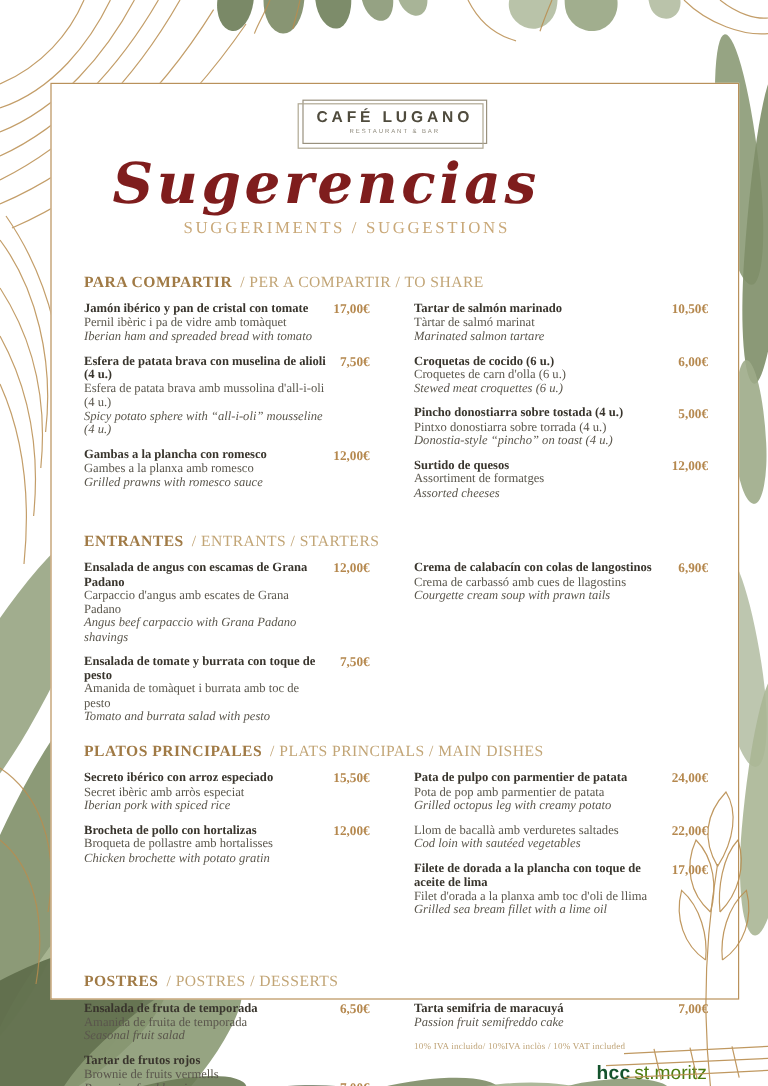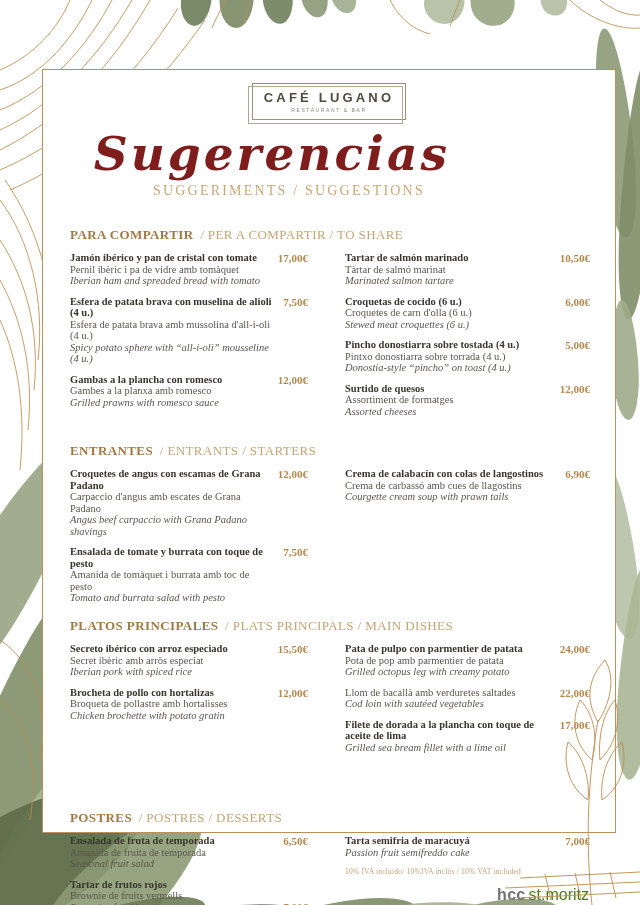--- a/index.html
+++ b/index.html
@@ -53,21 +53,21 @@
   .item{display:flex;justify-content:space-between;margin-bottom:9px}
   .itx{flex:1;padding-right:10px}
   .item-name{font-weight:bold;color:#39352d;font-size:10.5px;line-height:11.5px}
   .item-cat{color:#5a564c;font-size:10.5px;line-height:11.5px}
   .item-eng{color:#5a564c;font-style:italic;font-size:10.5px;line-height:11.5px}
   .price{color:#b5884e;font-size:11px;font-weight:bold;white-space:nowrap;flex:none}
   .price-bottom{align-items:flex-end}
   .vat{font-size:7.5px;color:#bfa478;margin-top:8px;letter-spacing:.2px}
   
   .hcc{position:absolute;right:26px;top:816px;z-index:2;text-align:center;font-family:"Liberation Sans",sans-serif;font-size:16px;line-height:17px}
-  .hcc .b{font-weight:bold;color:#737373;letter-spacing:.3px}
+  .hcc .b{font-weight:bold;color:#14532d;letter-spacing:.3px}
   .hcc .r{color:#4d7c0f;margin-left:3px}
   .hcc .dots{font-size:8px;letter-spacing:4px;color:#a9814b;margin-top:1px}
 </style>
 </head>
 <body>
 
 <div class="leaf" style="left:182px;top:-36px;width:30px;height:62px;background:#6c7c57;transform:rotate(8deg)"></div>
 <div class="leaf" style="left:220px;top:-44px;width:34px;height:72px;background:#7b8a64;transform:rotate(3deg)"></div>
 <div class="leaf" style="left:262px;top:-40px;width:30px;height:64px;background:#6f7f5a;transform:rotate(-6deg)"></div>
 <div class="leaf" style="left:300px;top:-34px;width:26px;height:52px;background:#8a9876;transform:rotate(-14deg)"></div>
@@ -199,21 +199,21 @@
 
   <section class="sec" style="top:373px">
     <div class="sec-h">
       <span class="sh-main">ENTRANTES</span>
       <span class="sh-rest">/ ENTRANTS / STARTERS</span>
     </div>
     <div class="cols">
       <div class="col-l">
         <div class="item">
           <div class="itx">
-            <div class="item-name">Croquetes de angus con escamas de Grana Padano</div>
+            <div class="item-name">Ensalada de angus con escamas de Grana Padano</div>
             <div class="item-cat">Carpaccio d'angus amb escates de Grana Padano</div>
             <div class="item-eng">Angus beef carpaccio with Grana Padano shavings</div>
           </div>
           <div class="price">12,00€</div>
         </div>
         <div class="item">
           <div class="itx">
             <div class="item-name">Ensalada de tomate y burrata con toque de pesto</div>
             <div class="item-cat">Amanida de tomàquet i burrata amb toc de pesto</div>
             <div class="item-eng">Tomato and burrata salad with pesto</div>
@@ -270,20 +270,21 @@
         <div class="item">
           <div class="itx">
             <div class="item-cat">Llom de bacallà amb verduretes saltades</div>
             <div class="item-eng">Cod loin with sautéed vegetables</div>
           </div>
           <div class="price">22,00€</div>
         </div>
         <div class="item">
           <div class="itx">
             <div class="item-name">Filete de dorada a la plancha con toque de aceite de lima</div>
+            <div class="item-cat">Filet d'orada a la planxa amb toc d'oli de llima</div>
             <div class="item-eng">Grilled sea bream fillet with a lime oil</div>
           </div>
           <div class="price">17,00€</div>
         </div>
       </div>
     </div>
   </section>
 
   <section class="sec" style="top:740px">
     <div class="sec-h">

